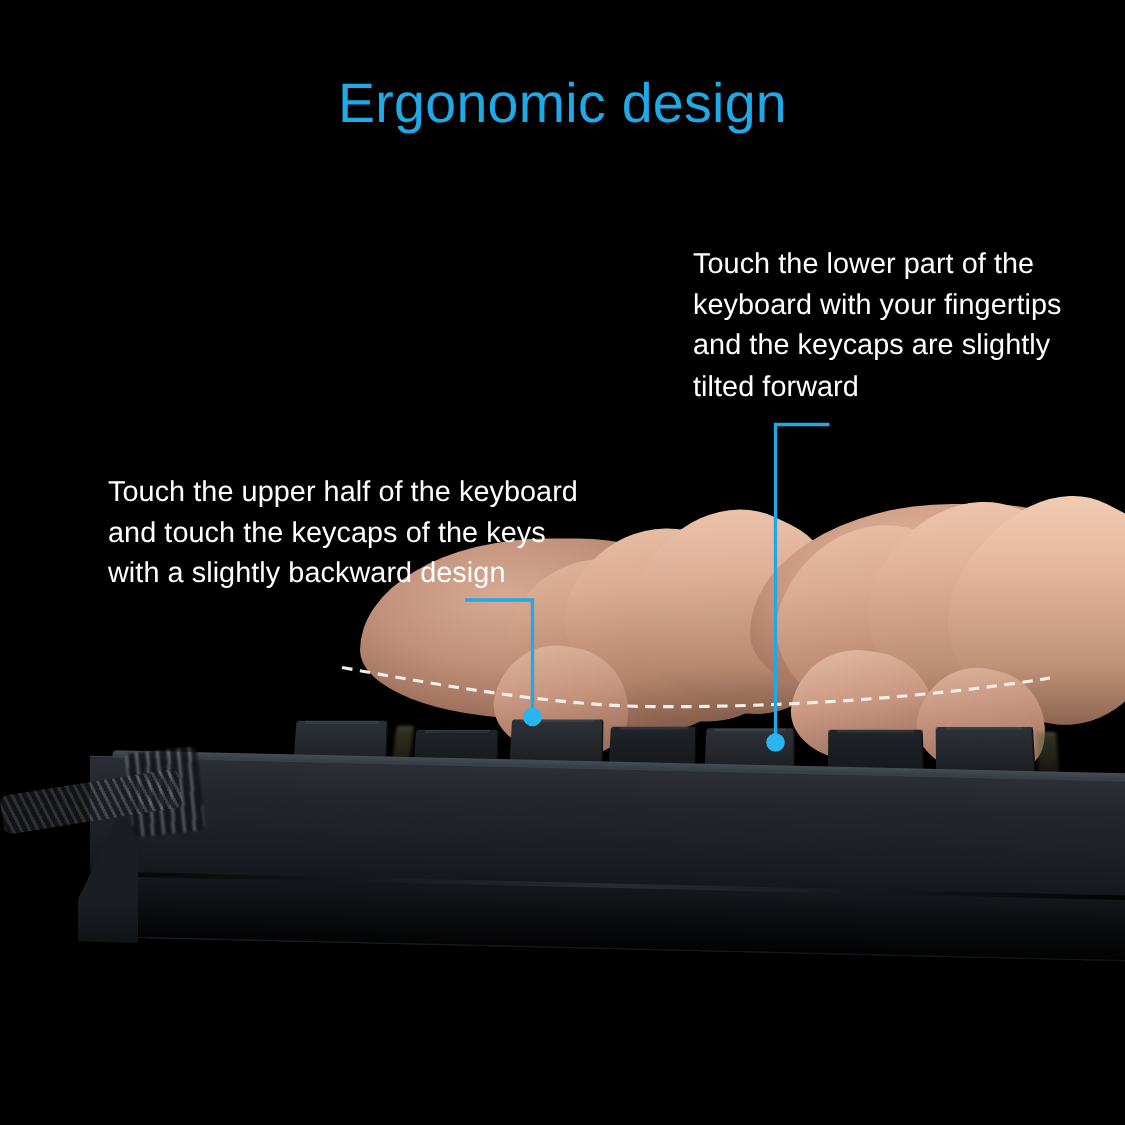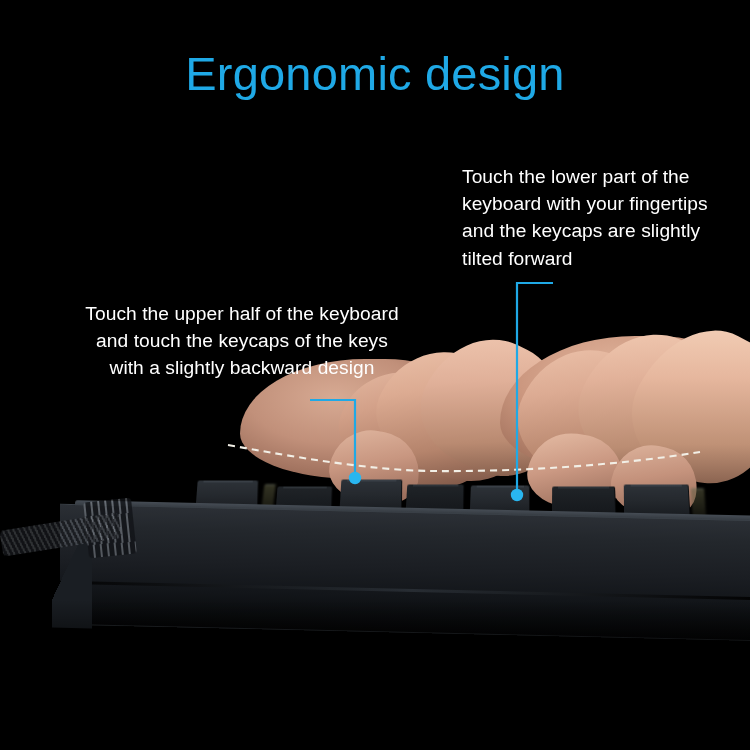--- a/index.html
+++ b/index.html
@@ -181,21 +181,21 @@
     pointer-events: none;
   }
 
   
   .title {
     position: absolute;
     left: 0;
     top: 49px;
     width: 750px;
     text-align: center;
-    font-size: 47px;
+    font-size: 37px;
     font-weight: 400;
     letter-spacing: .2px;
     line-height: 1.08;
     white-space: nowrap;
   }
   .note {
     position: absolute;
     color: #ffffff;
     font-size: 19.2px;
     line-height: 27.2px;
@@ -203,23 +203,22 @@
     letter-spacing: .05px;
     white-space: pre-line;
   }
   .note-right {
     left: 462px;
     top: 163px;
     width: 290px;
   }
   .note-left {
     left: 72px;
-    top: 300px;
+    top: 315px;
     width: 340px;
-    text-align: center;
   }
 </style>
 </head>
 <body>
 
 <div id="stage">
 
   <div class="photo">
 
     <div class="hand hand-left">

